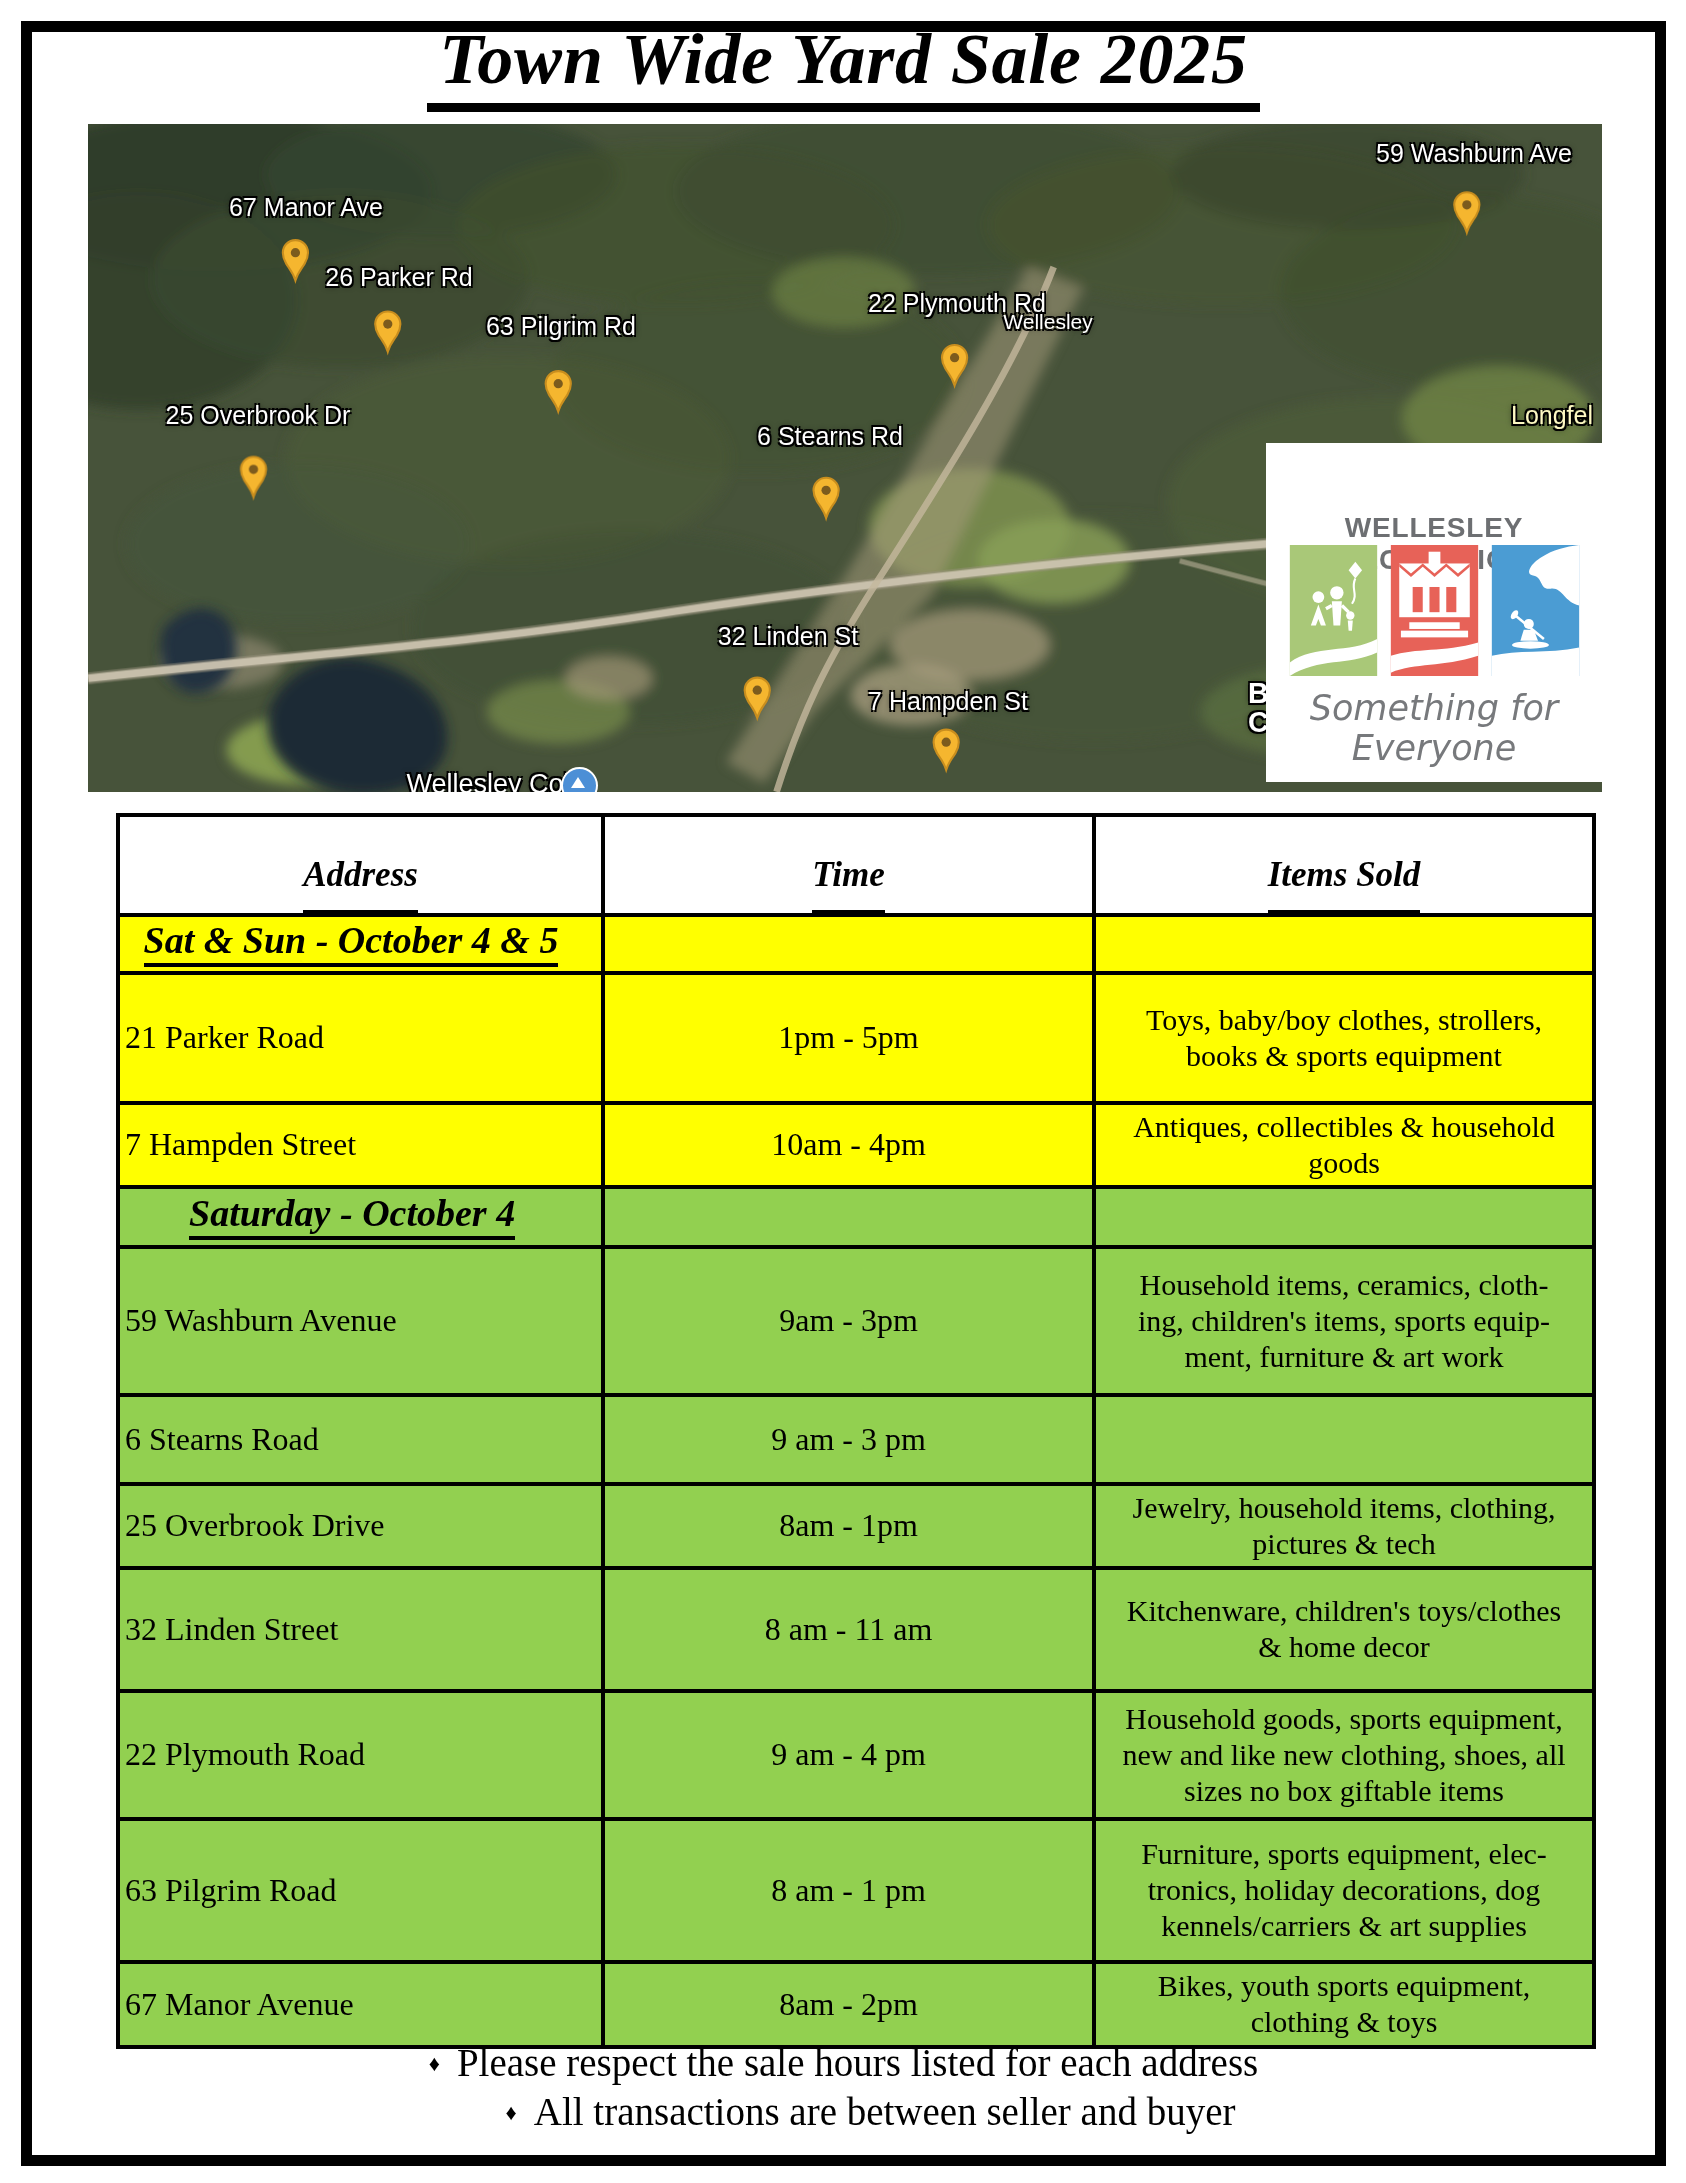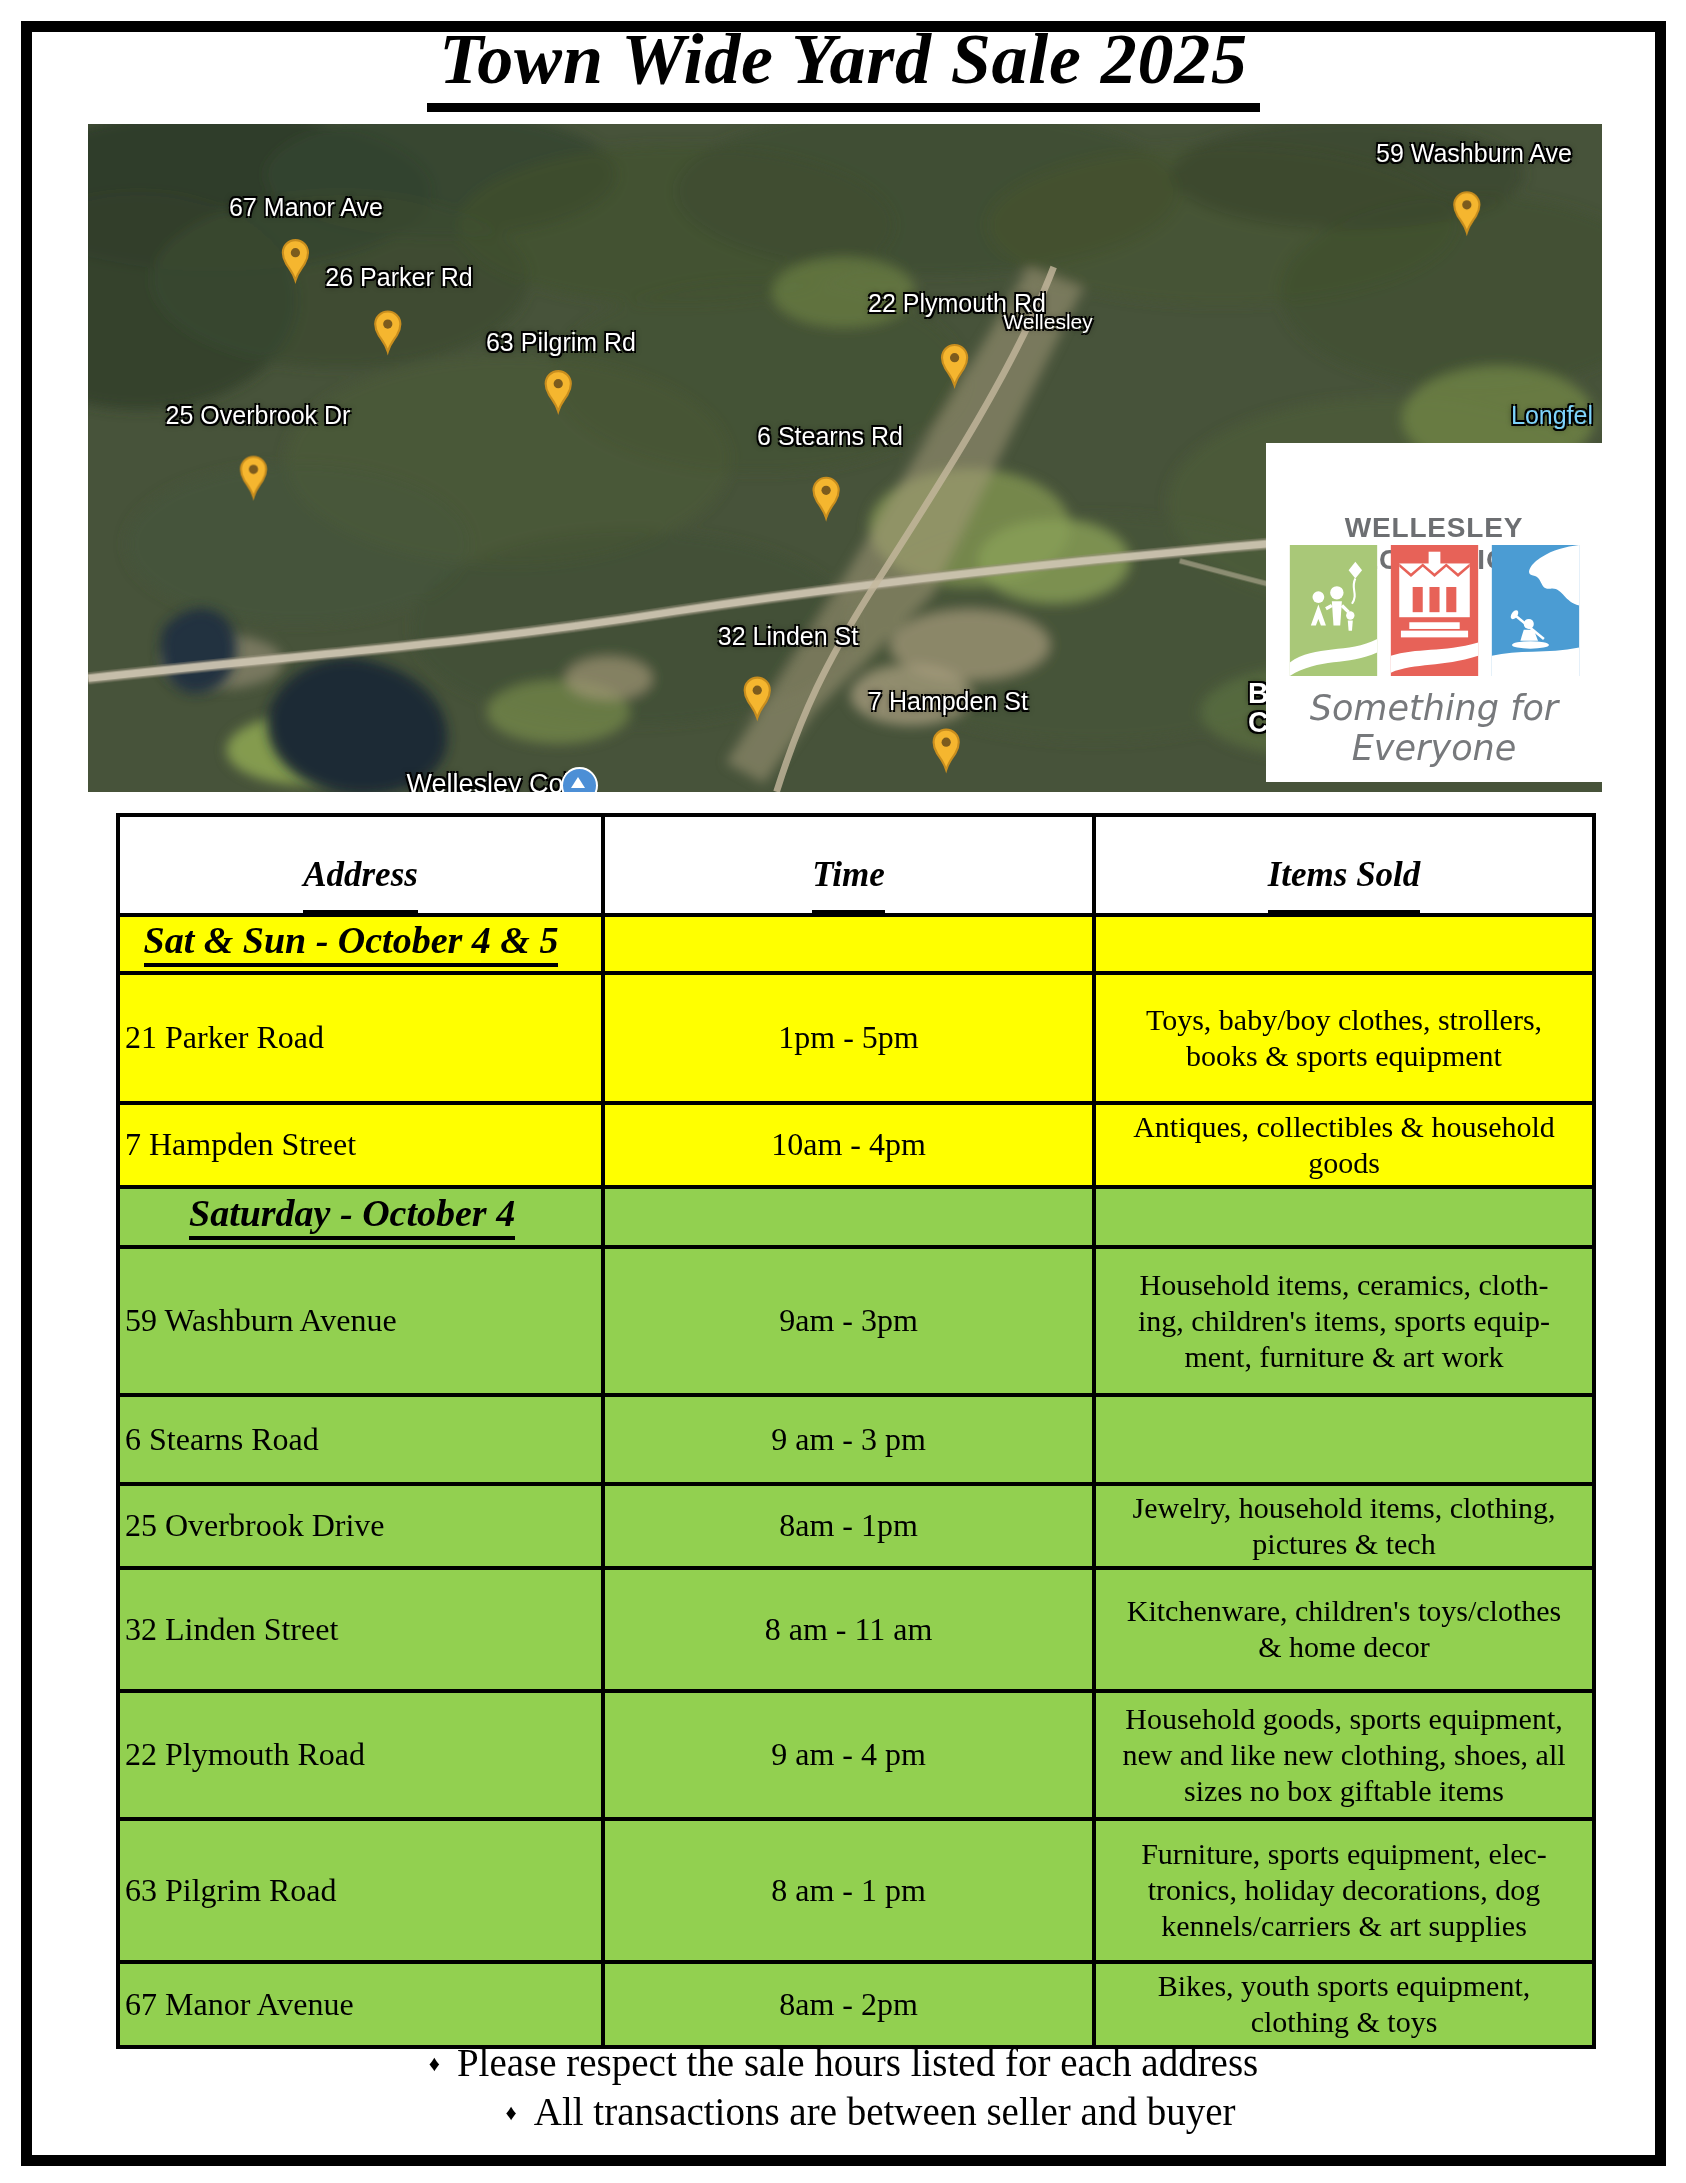--- a/index.html
+++ b/index.html
@@ -13,21 +13,21 @@
   #title-wrap .title{display:inline-block;font-size:72px;font-weight:bold;font-style:italic;
       letter-spacing:0.8px;border-bottom:9.2px solid #000;padding:0 11.8px 5px 11.8px;line-height:1.05;}
 
   
   #map{position:absolute;left:88px;top:124px;width:1514px;height:668px;overflow:hidden;background:#47533a;}
   #map svg.terrain{position:absolute;left:0;top:0;}
   .map-label{position:absolute;transform:translateX(-50%);white-space:nowrap;
       font-family:"Liberation Sans", sans-serif;font-size:25px;font-weight:500;color:#fff;
       text-shadow:-1.7px -1.7px 0 #000,1.7px -1.7px 0 #000,-1.7px 1.7px 0 #000,1.7px 1.7px 0 #000,0 0 5.9px rgba(0,0,0,.75);}
   .map-label.big{font-size:21px;}
-  .map-label.green-label{color:#7dd3fc;}
+  .map-label.green-label{color:#fef9c3;}
   .map-label.partial{transform:none;}
   #poi-circle{position:absolute;left:473px;top:643px;width:37px;height:37px;border-radius:50%;
       background:#4c8fd6;border:2.5px solid #fff;box-sizing:border-box;}
   #poi-circle .glyph{position:absolute;left:8.4px;top:7.6px;width:0;height:0;
       border-left:7.6px solid transparent;border-right:7.6px solid transparent;border-bottom:11.8px solid #fff;}
 
   
   #logo-box{position:absolute;left:1178px;top:319px;width:336px;height:339px;background:#fff;
       font-family:"Liberation Sans", sans-serif;}
   #logo-title{position:absolute;left:0;top:69px;width:100%;text-align:center;color:#6d6f72;
@@ -132,21 +132,21 @@
         <use href="#pinShape" x="879" y="445"></use>
         <use href="#pinShape" x="1032" y="287"></use>
         <use href="#pinShape" x="1642" y="105"></use>
         <use href="#pinShape" x="797" y="683"></use>
         <use href="#pinShape" x="1022" y="745"></use>
       </g>
     </svg>
 
     <div class="map-label" style="left:218px;top:69px;">67 Manor Ave</div>
     <div class="map-label" style="left:311px;top:139px;">26 Parker Rd</div>
-    <div class="map-label" style="left:473px;top:204px;">63 Pilgrim Rd</div>
+    <div class="map-label" style="left:473px;top:188px;">63 Pilgrim Rd</div>
     <div class="map-label" style="left:170px;top:277px;">25 Overbrook Dr</div>
     <div class="map-label" style="left:742px;top:298px;text-align:right;">6 Stearns Rd</div>
     <div class="map-label" style="left:869px;top:165px;">22 Plymouth Rd</div>
     <div class="map-label" style="left:1386px;top:15px;">59 Washburn Ave</div>
     <div class="map-label" style="left:673px;top:498px;margin-left:27px;">32 Linden St</div>
     <div class="map-label" style="left:860px;top:563px;">7 Hampden St</div>
     <div class="map-label big" style="left:960px;top:186px;">Wellesley</div>
     <div class="map-label green-label partial" style="left:1423px;top:277px;">Longfel</div>
     <div class="map-label partial" style="left:1160px;top:553px;font-size:28.6px;font-weight:bold;">B</div>
     <div class="map-label partial" style="left:1160px;top:582px;font-size:28.6px;font-weight:bold;">C</div>

